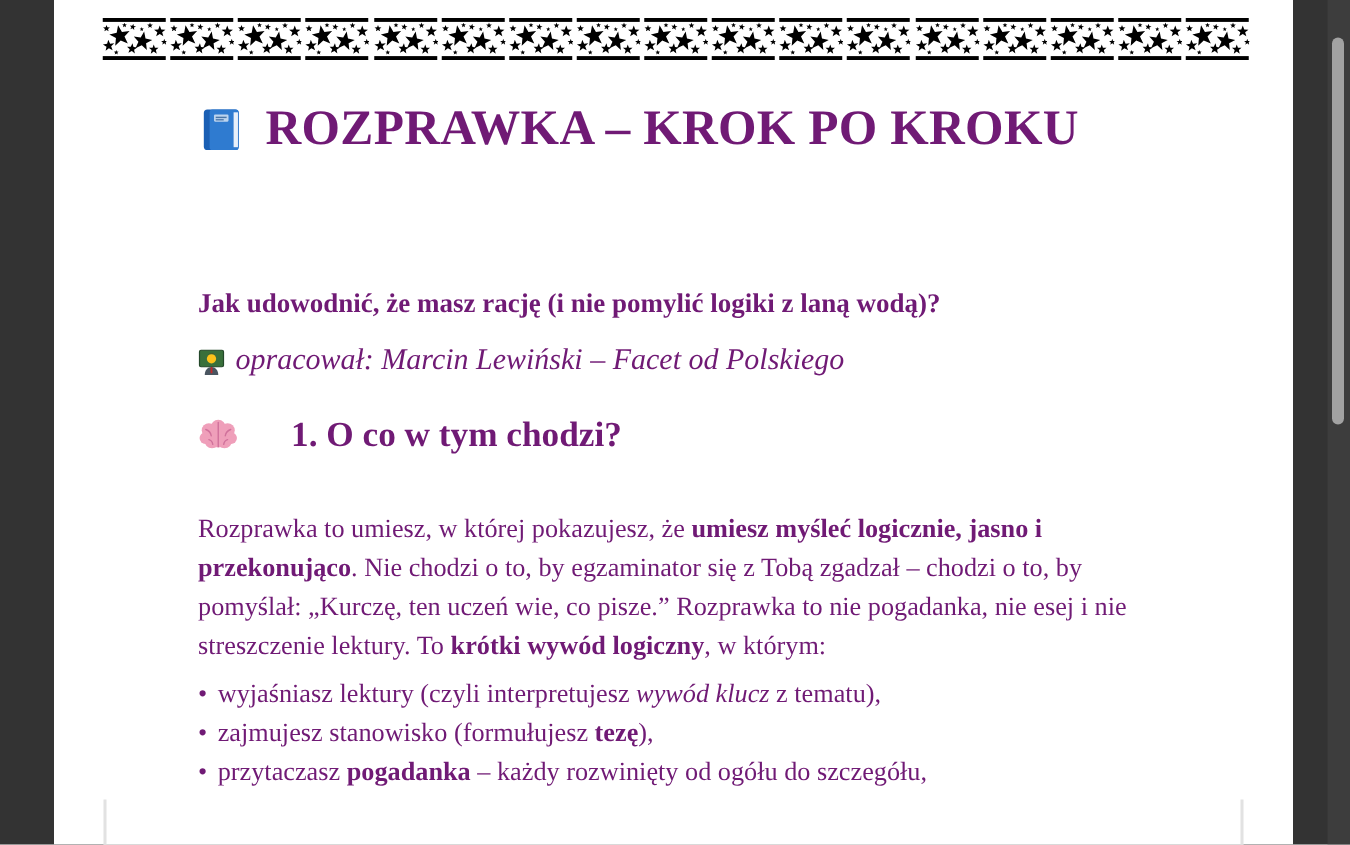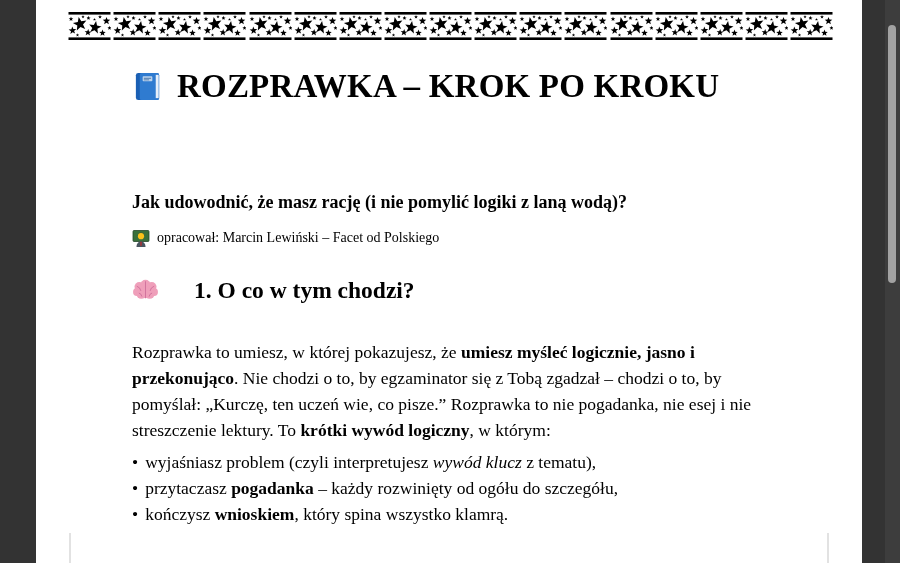--- a/index.html
+++ b/index.html
@@ -4,21 +4,21 @@
 <style>
   * { margin:0; padding:0; box-sizing:border-box; }
   html,body { width:900px; height:563px; overflow:hidden; }
   body {
     background:#333333;
     font-family:"Liberation Serif","DejaVu Serif",serif;
     position:relative;
   }
   .page {
     position:absolute; left:36px; top:0; width:826px; height:563px;
-    background:#ffffff; color:#000000;
+    background:#ffffff; color:#701a75;
   }
   
   .star-border {
     position:absolute; left:32px; top:12px; width:765px; height:28px;
     display:flex; justify-content:space-between;
   }
   .star-border svg { display:block; width:43px; height:28px; }
   
   .title-block {
     position:absolute; left:96px; top:64px;
@@ -30,21 +30,21 @@
     width:640px; letter-spacing:0.2px;
   }
   h1.doc-title span { display:block; white-space:nowrap; }
   
   .subtitle {
     position:absolute; left:96px; top:192px;
     font-size:18px; font-weight:bold; 
   }
   .byline {
     position:absolute; left:96px; top:229px;
-    font-size:14px; 
+    font-size:20px; font-style:italic;
     display:flex; align-items:center; gap:7px;
   }
   .byline svg { width:18px; height:18px; }
   
   .section-heading {
     position:absolute; left:96px; top:277px;
     display:flex; align-items:center; gap:9px;
   }
   .section-heading svg { width:27px; height:27px; }
   .section-heading h2 { font-size:23.5px; font-weight:bold;margin-left:26px; }
@@ -454,21 +454,22 @@
         <path d="M7 14.5 q2 0.5 2.5 3"></path>
         <path d="M19 14.5 q-2 0.5 -2.5 3"></path>
       </g>
     </svg>
     <h2>1. O co w tym chodzi?</h2>
   </div>
 
   <p class="body-paragraph"><span>Rozprawka to umiesz, w której pokazujesz, że </span><b>umiesz myśleć logicznie, jasno i przekonująco</b><span>. Nie chodzi o to, by egzaminator się z Tobą zgadzał – chodzi o to, by pomyślał: „Kurczę, ten uczeń wie, co pisze.” Rozprawka to nie pogadanka, nie esej i nie streszczenie lektury. To </span><b>krótki wywód logiczny</b><span>, w którym:</span></p>
 
   <ul class="bullet-list">
-    <li><span class="marker">•</span><span><span>wyjaśniasz problem (czyli interpretujesz </span><i>wywód klucz</i><span> z tematu),</span></span></li>
+    <li><span class="marker">•</span><span><span>wyjaśniasz lektury (czyli interpretujesz </span><i>wywód klucz</i><span> z tematu),</span></span></li>
+    <li><span class="marker">•</span><span><span>zajmujesz stanowisko (formułujesz </span><b>tezę</b><span>),</span></span></li>
     <li><span class="marker">•</span><span><span>przytaczasz </span><b>pogadanka</b><span> – każdy rozwinięty od ogółu do szczegółu,</span></span></li>
     <li><span class="marker">•</span><span><span>kończysz </span><b>wnioskiem</b><span>, który spina wszystko klamrą.</span></span></li>
   </ul>
 
   <div class="next-section-box"></div>
 
 </div>
 
 <div class="scroll-track">
   <div class="scroll-thumb"></div>

